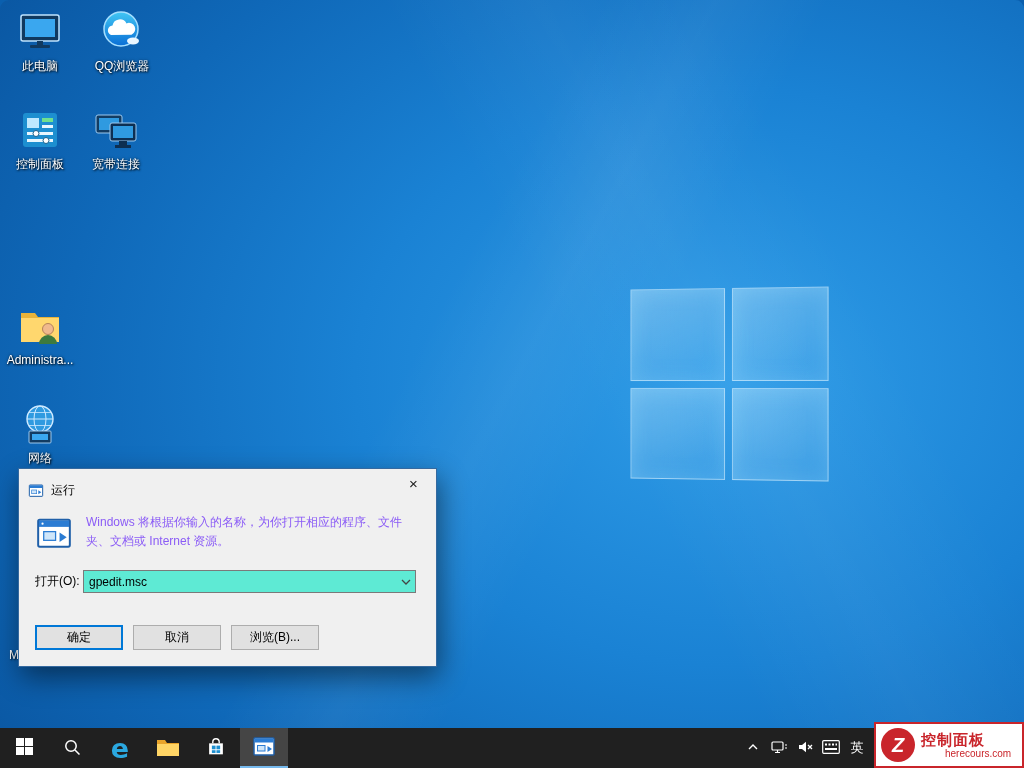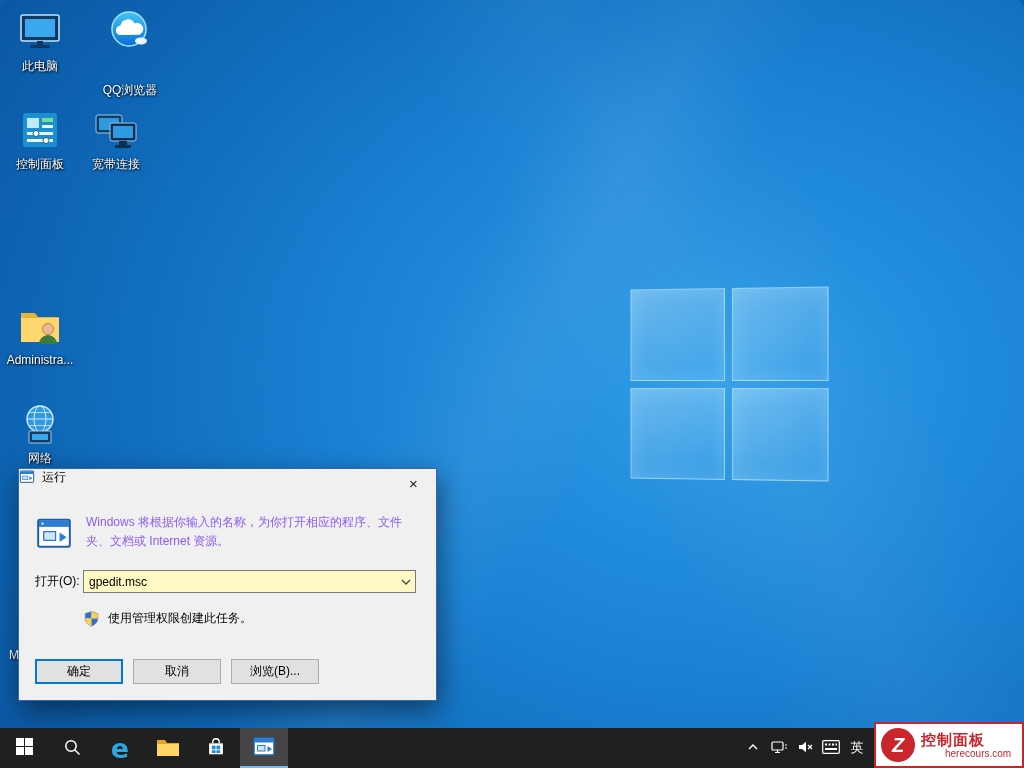--- a/index.html
+++ b/index.html
@@ -51,37 +51,37 @@
     position:absolute; left:9px; top:648px; color:#fff; font-size:12px;
     text-shadow:1px 1px 2px rgba(0,0,0,0.9);
   }
 
   
   .run-dialog {
     position:absolute; left:18px; top:468px; width:419px;
     background:#f0f0f0; border:1px solid #35699f;
     box-shadow:3px 10px 26px rgba(0,0,0,0.48);
   }
-  .titlebar { height:30px; display:flex; align-items:flex-start; }
+  .titlebar { height:30px; display:flex; align-items:flex-end; padding-left:9px; }
   .t-icon { width:16px; height:16px; margin-right:7px; }
   .t-icon svg { width:100%; height:100%; display:block; }
   .t-text { font-size:12px; color:#000; flex:1; }
   .closebtn {
     width:45px; height:30px; border:none; background:transparent; cursor:pointer;
     font-size:15px; color:#1a1a1a; line-height:30px; padding:0; font-family:inherit;
   }
   .dlg-body { padding:6px 20px 16px 16px; }
   .desc-row { display:flex; gap:13px; margin-top:8px; align-items:flex-start; }
   .app-icon { width:38px; height:38px; flex:none; margin-top:2px; }
   .app-icon svg { width:100%; height:100%; display:block; }
   .desc { margin:0; font-size:12px; line-height:1.6; color:#8b5cf6; }
   .open-row { display:flex; align-items:center; margin-top:17px; }
   .open-row label { width:48px; flex:none; font-size:12px; color:#000; }
   .combo {
-    flex:1; height:23px; background:#fef9c3; border:1px solid #7a7a7a;
+    flex:1; height:23px; background:#5eead4; border:1px solid #7a7a7a;
     display:flex; align-items:center; cursor:text;
   }
   .combo-text { flex:1; font-size:12px; padding-left:5px; color:#000; }
   .combo-arrow { width:19px; height:100%; display:flex; align-items:center; justify-content:center; cursor:pointer; }
   .admin-row { display:flex; align-items:center; gap:8px; margin:17px 0 0 48px; font-size:12px; color:#000; }
   .shield { width:17px; height:17px; flex:none; }
   .shield svg { width:100%; height:100%; display:block; }
   .btn-row { display:flex; gap:10px; margin-top:32px; }
   .btn {
     width:88px; height:25px; font-size:12px; color:#000; font-family:inherit;
@@ -138,21 +138,21 @@
       <svg viewBox="0 0 48 48">
           <rect x="5" y="7" width="38" height="26" rx="2" fill="#10395f" stroke="#bfe3ff" stroke-width="1.5"></rect>
           <rect x="9" y="11" width="30" height="18" fill="#3aa7ef"></rect>
           <rect x="21" y="33" width="6" height="4" fill="#10395f"></rect>
           <rect x="14" y="37" width="20" height="3" rx="1" fill="#10395f"></rect>
         </svg>
     </span>
     <span class="lbl">此电脑</span>
   </div>
 
-  <div class="dicon" style="left:92px;top:8px;gap:24px;">
+  <div class="dicon" style="left:84px;top:8px;">
     <span class="art">
       <svg viewBox="0 0 48 48">
           <defs>
             <linearGradient id="qqg" x1="0" y1="0" x2="0" y2="1">
               <stop offset="0" stop-color="#41c6f4"></stop>
               <stop offset="1" stop-color="#0a6fd6"></stop>
             </linearGradient>
           </defs>
           <circle cx="23" cy="21" r="17" fill="url(#qqg)" stroke="#a5dfff" stroke-width="1.5"></circle>
           <path d="M13 27 a5 5 0 0 1 1.5-9.6 a7.5 7.5 0 0 1 14-2 a6 6 0 0 1 5 11.4 z" fill="#ffffff"></path>
@@ -251,39 +251,20 @@
         <label>打开(O):</label>
         <div class="combo">
           <span class="combo-text">gpedit.msc</span>
           <span class="combo-arrow">
             <svg width="10" height="6" viewBox="0 0 10 6">
                 <path d="M1 1 L5 5 L9 1" stroke="#444" stroke-width="1.3" fill="none"></path>
               </svg>
           </span>
         </div>
       </div>
-      <div class="admin-row">
-        <span class="shield">
-          <svg viewBox="0 0 24 24">
-              <defs>
-                <clipPath id="shclip">
-                  <path d="M12 2 L21 5 V12 C21 18 16 21 12 23 C8 21 3 18 3 12 V5 Z"></path>
-                </clipPath>
-              </defs>
-              <g clip-path="url(#shclip)">
-                <rect x="0" y="0" width="12" height="12" fill="#2f6fd0"></rect>
-                <rect x="12" y="0" width="12" height="12" fill="#ffd23e"></rect>
-                <rect x="0" y="12" width="12" height="12" fill="#ffd23e"></rect>
-                <rect x="12" y="12" width="12" height="12" fill="#2f6fd0"></rect>
-              </g>
-              <path d="M12 2 L21 5 V12 C21 18 16 21 12 23 C8 21 3 18 3 12 V5 Z" fill="none" stroke="#8a8a8a" stroke-width="0.9"></path>
-            </svg>
-        </span>
-        <span>使用管理权限创建此任务。</span>
-      </div>
       <div class="btn-row">
         <button class="btn default">确定</button>
         <button class="btn">取消</button>
         <button class="btn">浏览(B)...</button>
       </div>
     </div>
   </div>
 
 </div>
 

